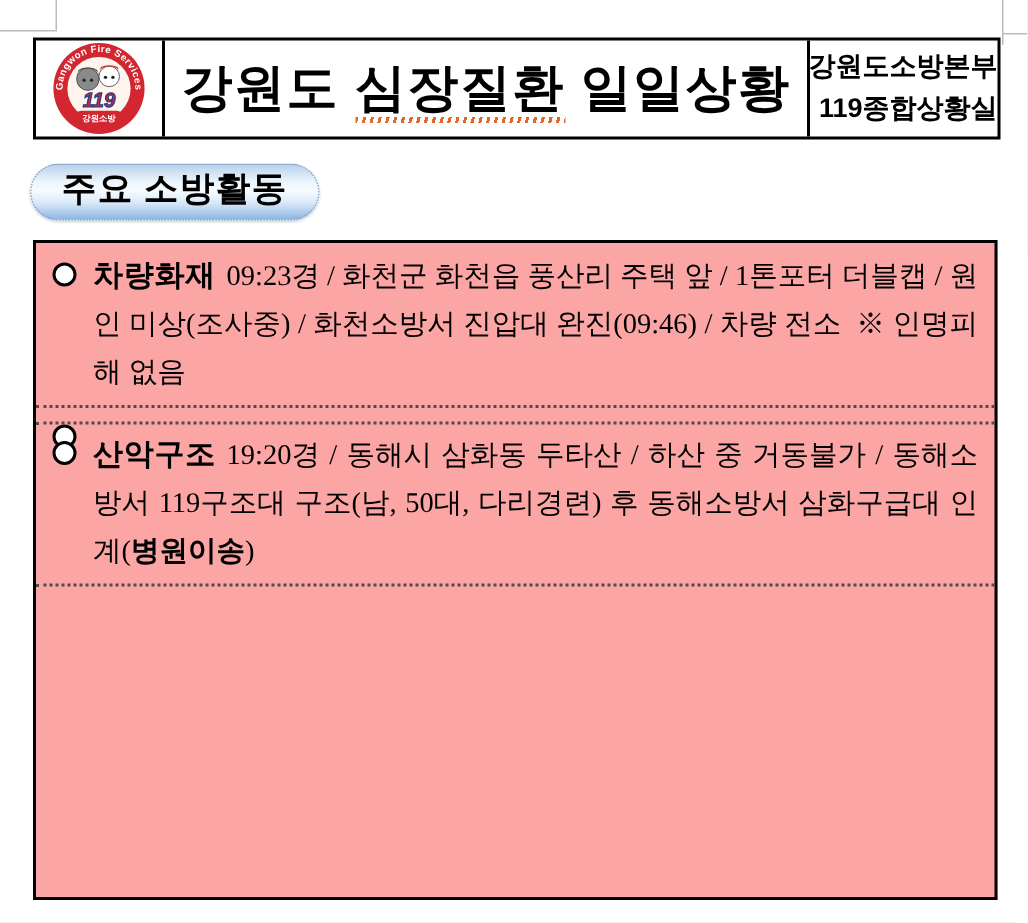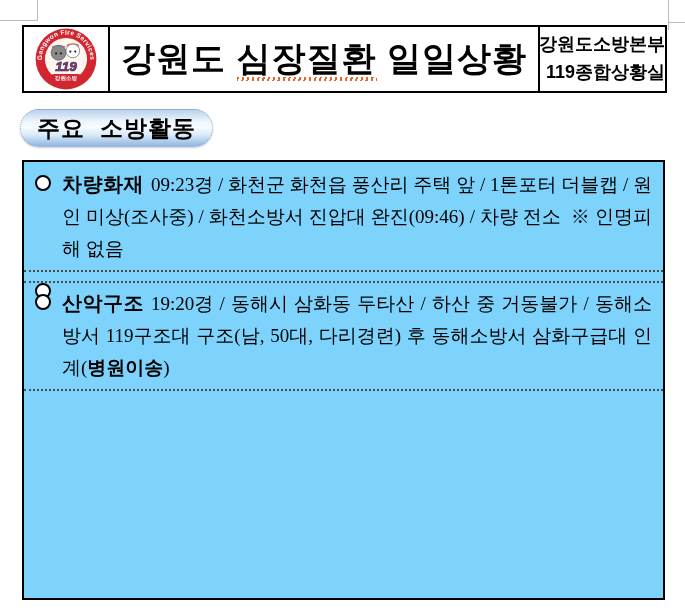--- a/index.html
+++ b/index.html
@@ -49,31 +49,31 @@
     font-size:18px;font-weight:600;line-height:1.55;white-space:nowrap;
   }
 
   
   .badge{
     position:absolute;left:20px;top:109px;width:193px;height:38px;
     border-radius:19px;
     border:1px dotted #8fa3b8;
     background:linear-gradient(180deg,#b9d2ec 0%,#eef6fd 32%,#f6fbff 48%,#d9e9f8 70%,#8fb6e2 100%);
     box-shadow:0 1px 2px rgba(120,150,185,.45);
-    display:flex;align-items:center;justify-content:center;
-    font-family:Liberation Mono, monospace;
+    display:flex;justify-content:center;
+    font-family:Liberation Serif, serif;
     font-size:23px;font-weight:800;letter-spacing:1px;
     box-sizing:border-box;
   }
 
   
   .report-box{
     position:absolute;left:22px;top:160px;width:643px;height:440px;
     border:2px solid #000;box-sizing:border-box;
-    background:#7dd3fc;overflow:hidden;
+    background:#fca5a5;overflow:hidden;
     padding-top:2px;
   }
   .incident{
     position:relative;
     padding:4px 11px 5px 38px;
     font-size:19px;line-height:32px;
     text-align:justify;
     word-break:break-all;
   }
   .incident + .incident{border-top:2px dotted #4d4d4d;}

